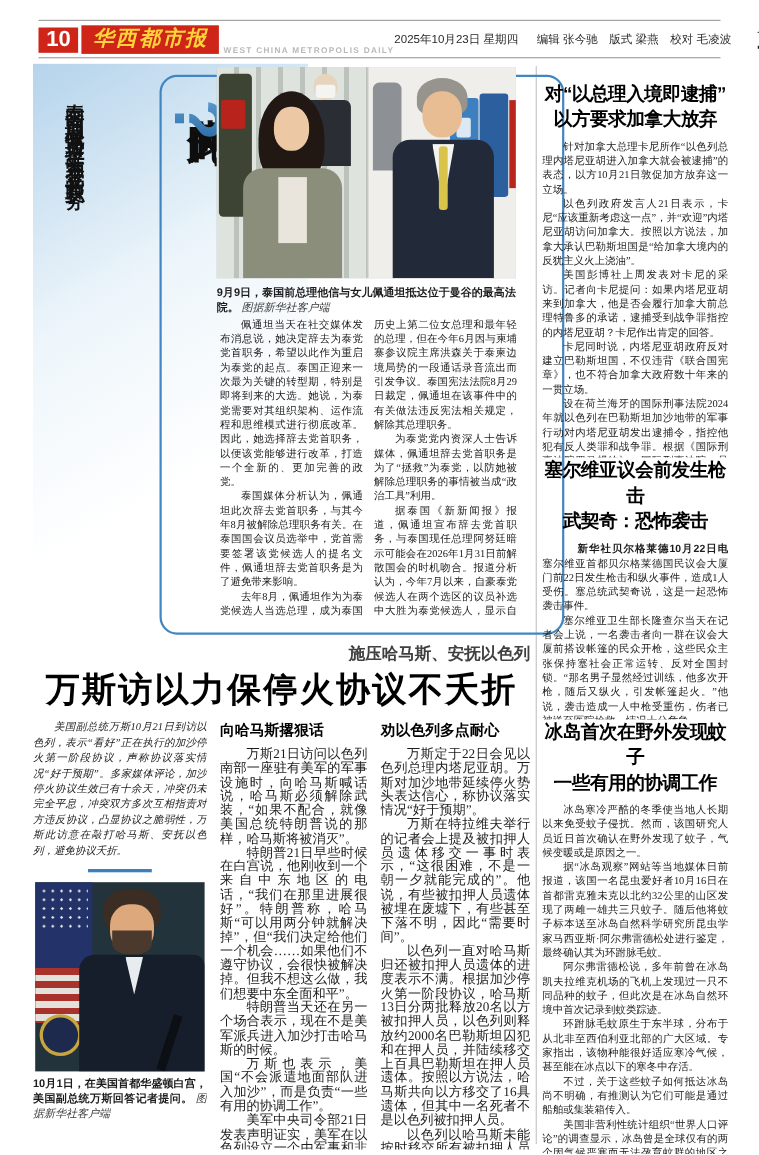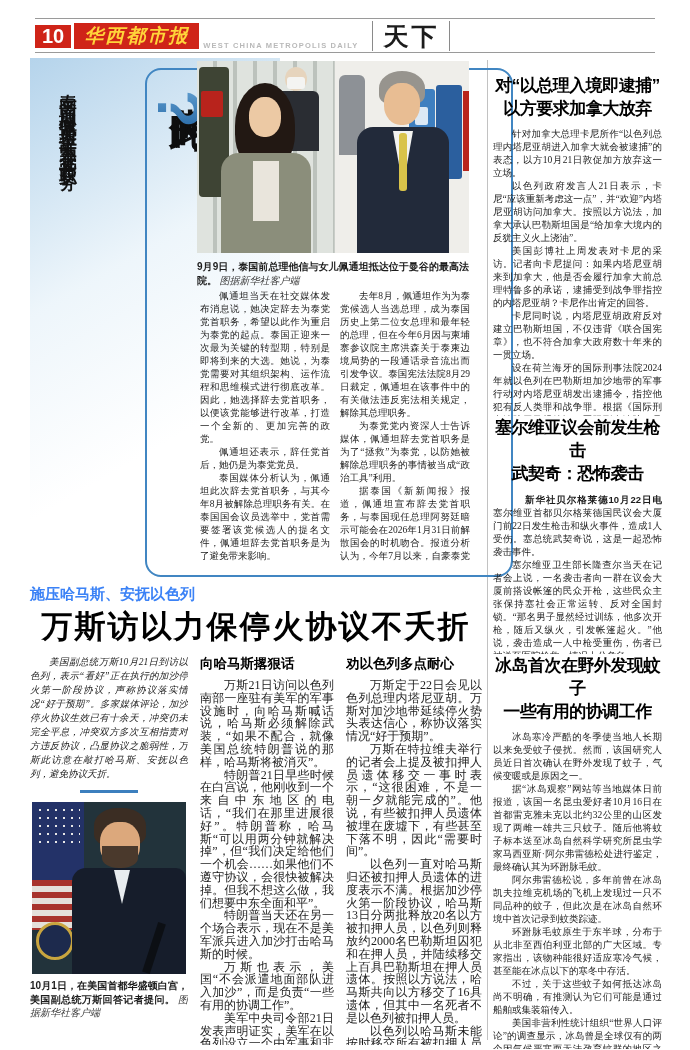--- a/index.html
+++ b/index.html
@@ -75,21 +75,21 @@
   .right-zone { position:absolute; left:493px; top:58px; width:169px; height:985px; }
   .r-art { overflow:hidden; }
   .r-title { font-family:"Liberation Sans",sans-serif; font-weight:bold; text-align:center; font-size:17px; line-height:23px; letter-spacing:-0.5px; color:#000; margin-bottom:8px; }
   .r-body { font-size:9.5px; line-height:13px; text-align:justify; word-break:break-all; }
   .r1 { height:342px;margin-top:16px; }
   .r2 { height:238px; }
   .r3 { height:395px; }
 
   
   .vance { position:absolute; left:30px; top:585px; width:452px; height:460px; }
-  .kicker { text-align:left; font-family:"Liberation Sans",sans-serif; font-weight:bold; font-size:15px; color:#3b82f6; }
+  .kicker { text-align:right; font-family:"Liberation Sans",sans-serif; font-weight:bold; font-size:15px; color:#404040; }
   .headline { text-align:center; font-family:"Liberation Sans",sans-serif; font-weight:bold; font-size:31px; letter-spacing:2px; color:#000; margin-top:2px; white-space:nowrap; }
   .v-cols { position:absolute; left:0; top:70px; width:452px; height:390px; }
   .v-col1 { position:absolute; left:0; top:0; width:158px; height:390px; overflow:hidden; }
   .v-intro { font-size:9.5px; line-height:14px; font-style:italic; text-align:justify; text-indent:2em; word-break:break-all; color:#222; }
   .blue-divider { width:58px; height:3px; background:#3c7fbe; margin:9px auto 9px; }
   .vance-photo { position:relative; width:154px; height:172px; background:#22333b; margin-left:2px; }
   .vp-flag { position:absolute; left:0; top:0; width:52px; height:78px; background:#20306010;
              background-color:#233268; }
   .vp-stars { position:absolute; left:4px; top:4px; width:44px; height:40px;
               background-image:radial-gradient(#e8e8e8 1px, transparent 1.3px); background-size:8px 8px; }
@@ -111,20 +111,24 @@
 </head>
 <body>
 
 <div class="page">
 
   <div class="rule top"></div>
   <div class="header">
     <div class="pagenum">10</div>
     <div class="logo">华西都市报</div>
     <div class="logo-en">WEST CHINA METROPOLIS DAILY</div>
+    <div class="head-info">
+      <span>2025年10月23日 星期四</span>
+      <span class="staff">编辑 张今驰　版式 梁燕　校对 毛凌波</span>
+    </div>
     <div class="vbar"></div>
     <div class="section-name">天下</div>
     <div class="vbar" style="margin:0 0 0 10px;"></div>
   </div>
   <div class="rule bottom"></div>
 
   <div class="col-divider"></div>
 
   <div class="feature">
     <div class="wash"></div>
@@ -166,21 +170,20 @@
     </div>
 
     <div class="caption feat-caption">
       <b>9月9日，泰国前总理他信与女儿佩通坦抵达位于曼谷的最高法院。</b>
       <span class="credit">图据新华社客户端</span>
     </div>
 
 
     <div class="feat-body">
       <p class="para">佩通坦当天在社交媒体发布消息说，她决定辞去为泰党党首职务，希望以此作为重启为泰党的起点。泰国正迎来一次最为关键的转型期，特别是即将到来的大选。她说，为泰党需要对其组织架构、运作流程和思维模式进行彻底改革。因此，她选择辞去党首职务，以便该党能够进行改革，打造一个全新的、更加完善的政党。</p>
-      <p class="para">佩通坦还表示，辞任党首后，她仍是为泰党党员。</p>
       <p class="para">泰国媒体分析认为，佩通坦此次辞去党首职务，与其今年8月被解除总理职务有关。在泰国国会议员选举中，党首需要签署该党候选人的提名文件，佩通坦辞去党首职务是为了避免带来影响。</p>
       <p class="para">去年8月，佩通坦作为为泰党候选人当选总理，成为泰国历史上第二位女总理和最年轻的总理，但在今年6月因与柬埔寨参议院主席洪森关于泰柬边境局势的一段通话录音流出而引发争议。泰国宪法法院8月29日裁定，佩通坦在该事件中的有关做法违反宪法相关规定，解除其总理职务。</p>
       <p class="para">为泰党党内资深人士告诉媒体，佩通坦辞去党首职务是为了“拯救”为泰党，以防她被解除总理职务的事情被当成“政治工具”利用。</p>
       <p class="para">据泰国《新新闻报》报道，佩通坦宣布辞去党首职务，与泰国现任总理阿努廷暗示可能会在2026年1月31日前解散国会的时机吻合。报道分析认为，今年7月以来，自豪泰党候选人在两个选区的议员补选中大胜为泰党候选人，显示自豪泰党可能从原来的全国第三大党成为未来国会议员选举的领跑者，这给了阿努廷信心。</p>
 
     </div>
   </div>
 
   <div class="right-zone">
 

